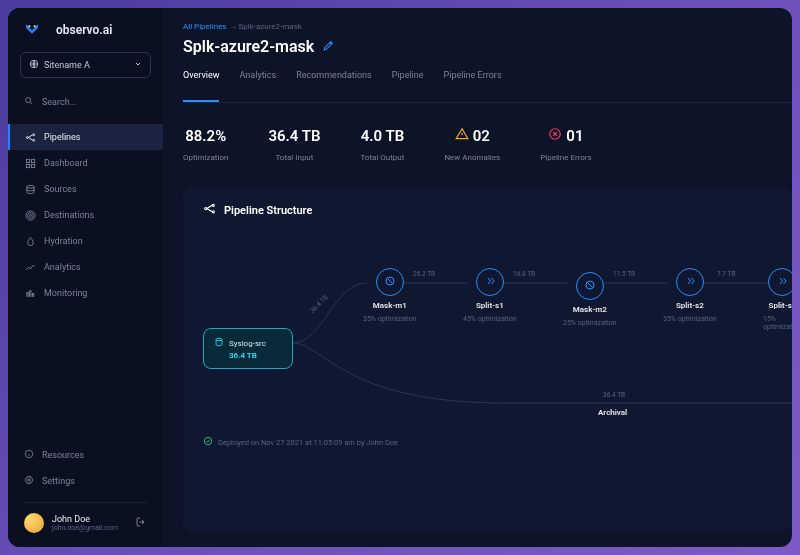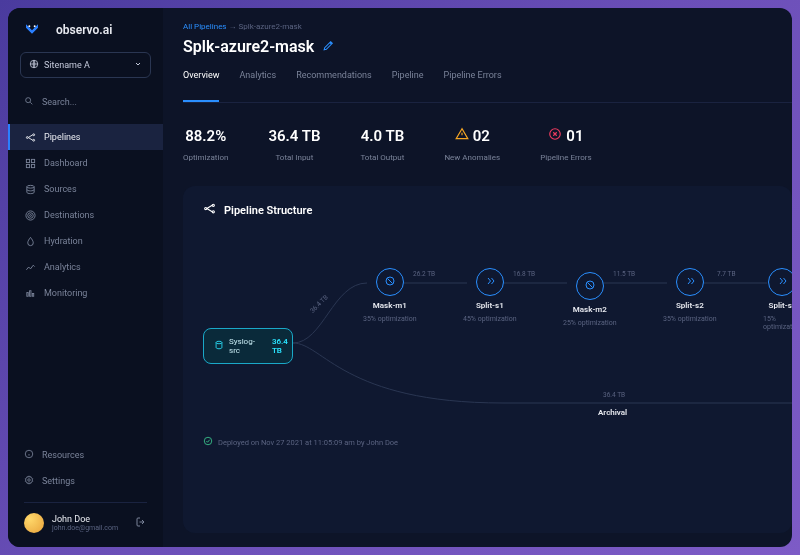--- a/index.html
+++ b/index.html
@@ -210,21 +210,21 @@
     .source-node {
       position: absolute;
       left: 0;
       top: 80px;
       width: 90px;
       padding: 8px 10px;
       background: #0a2a3a;
       border: 1px solid #1aa8c8;
       border-radius: 8px;
       display: flex;
-      flex-direction: row;
+      flex-direction: column;
       gap: 2px;
     }
     .source-label {
       display: flex;
       align-items: center;
       gap: 5px;
       color: #c5e8f0;
       font-size: 8px;
     }
     .source-size { color: #2ae4ff; font-size: 8px; font-weight: 600; padding-left: 15px; }

